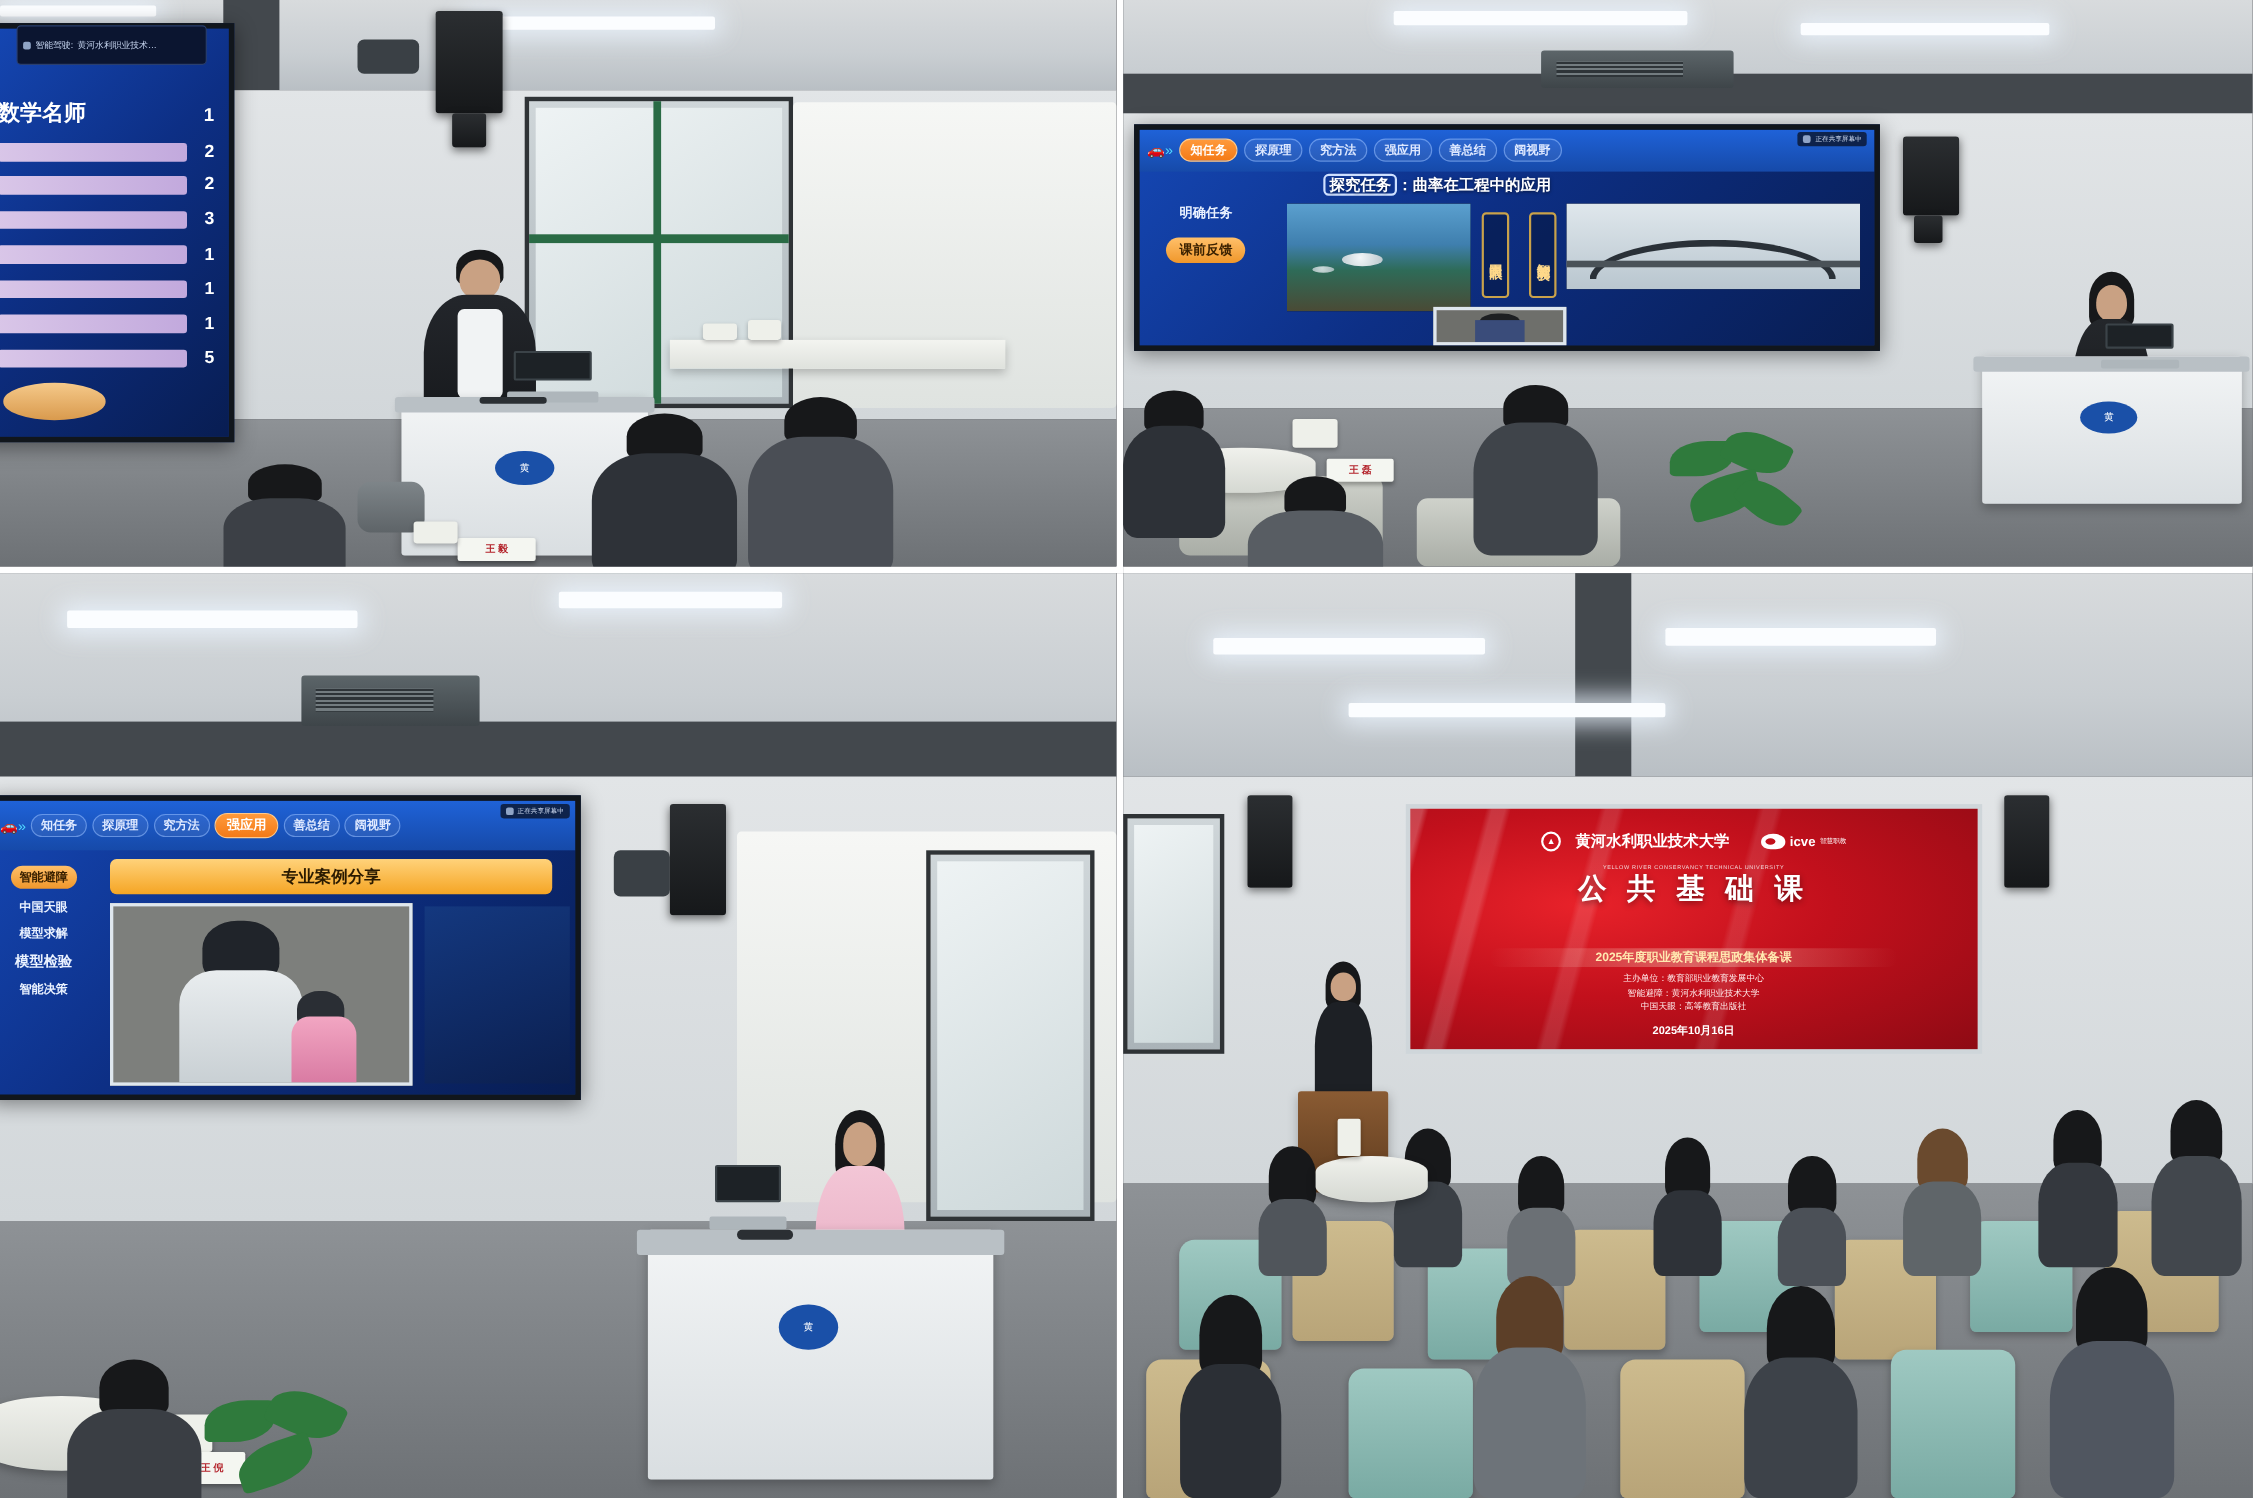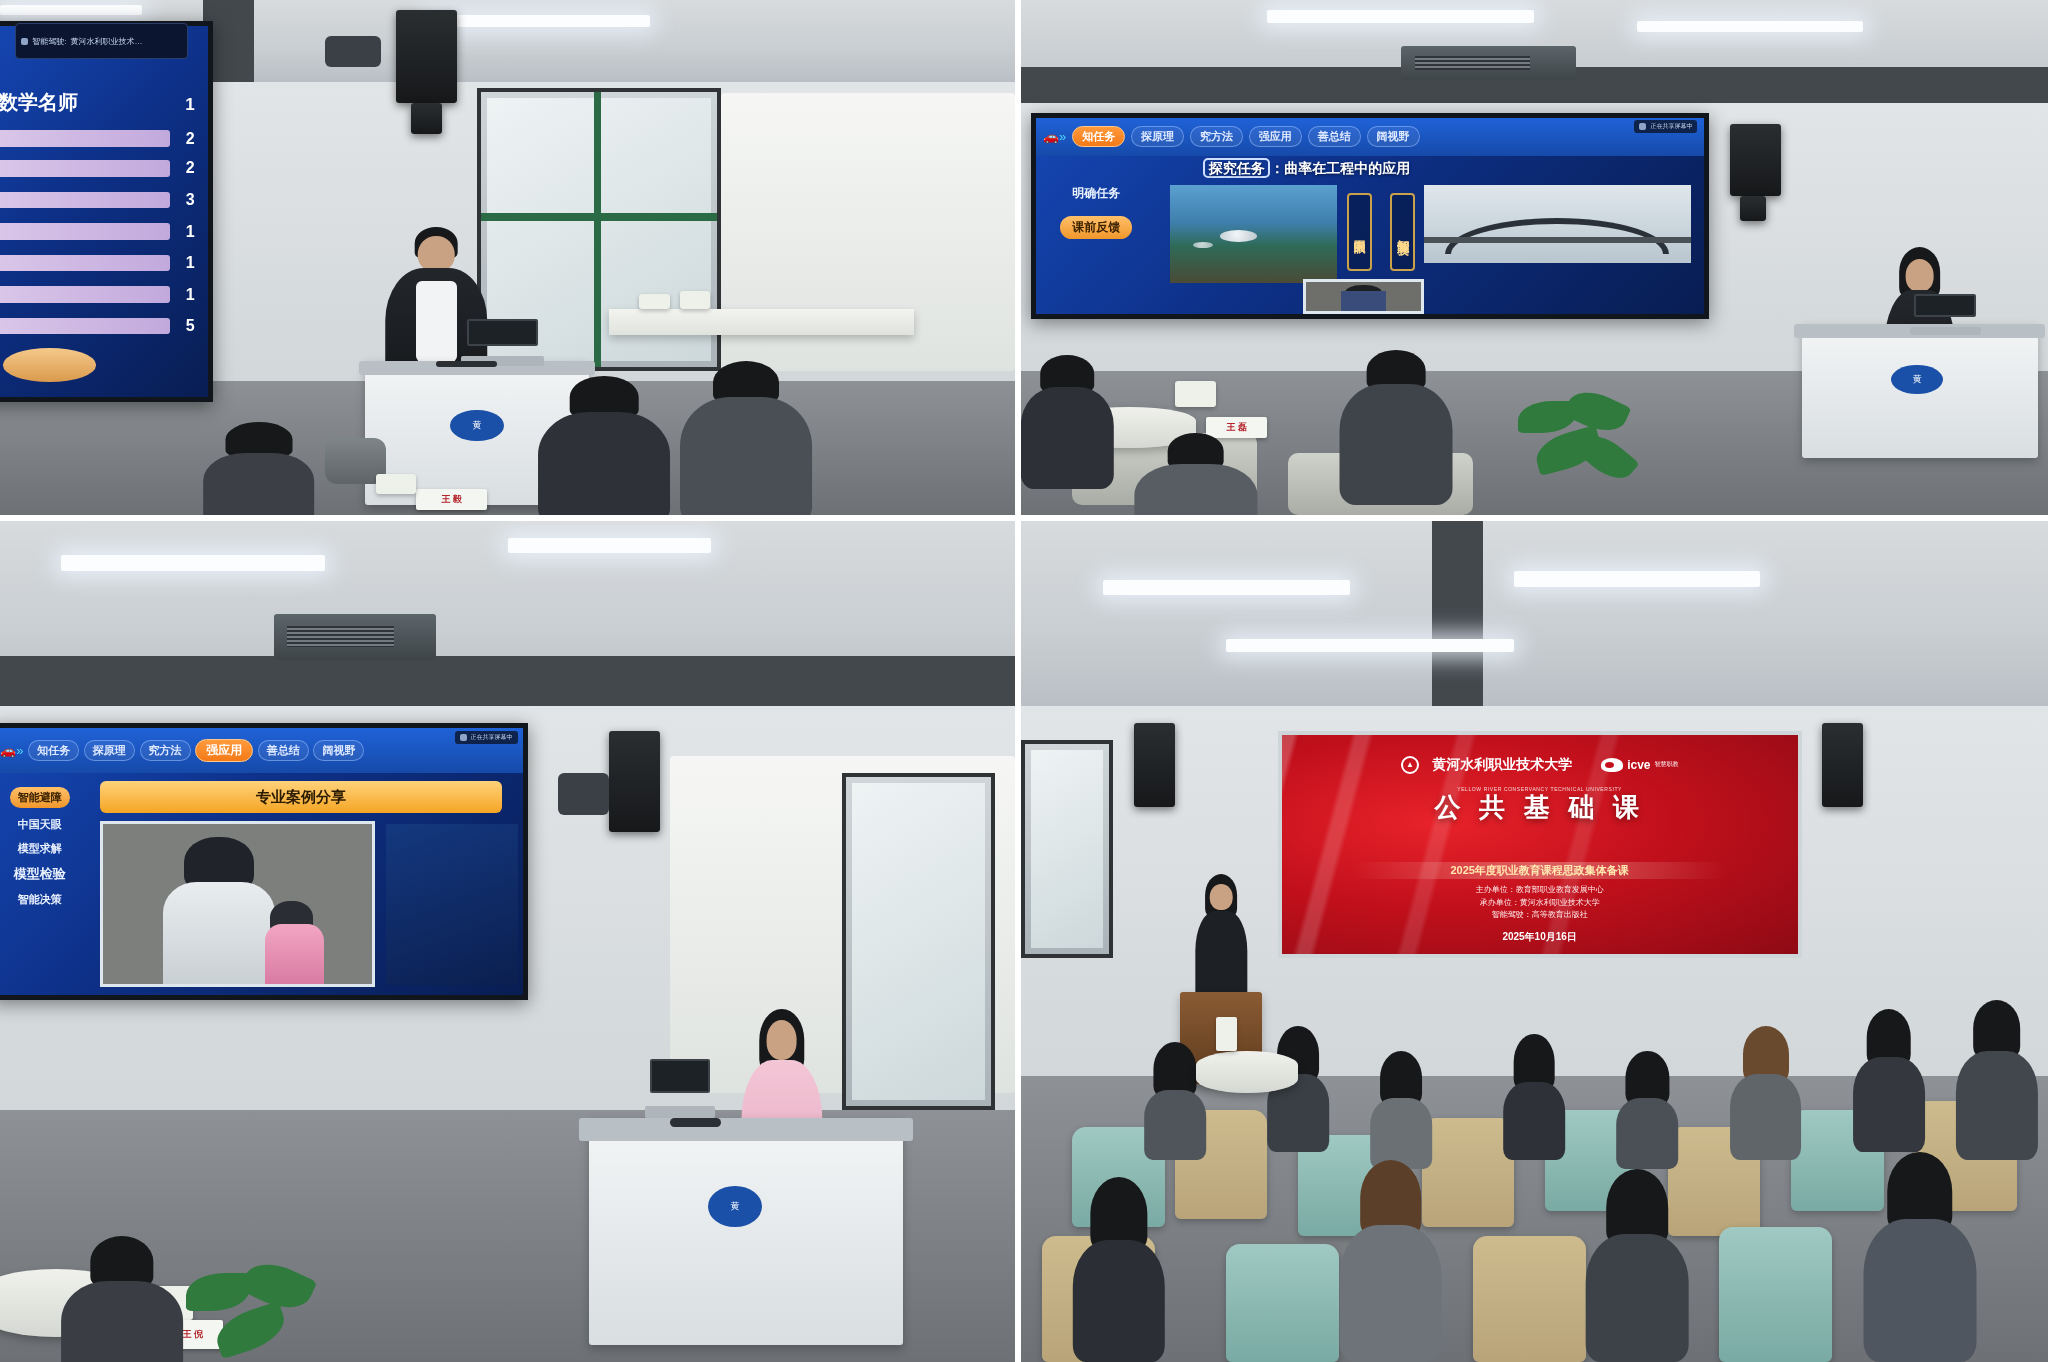--- a/index.html
+++ b/index.html
@@ -504,22 +504,22 @@
           </span>
         </div>
         <div style="position:absolute;left:0;right:0;top:19%;text-align:center">
           <span class="uni-en" style="font-size:5px">YELLOW RIVER CONSERVANCY TECHNICAL UNIVERSITY</span>
         </div>
 
         <div class="led-t1" style="top:25%;font-size:26px">公 共 基 础 课</div>
         <div class="led-sub" style="top:58%;font-size:11px;padding:1px 0">2025年度职业教育课程思政集体备课</div>
         <div class="led-org" style="top:68%;font-size:8px">
           <div>主办单位：教育部职业教育发展中心</div>
-          <div>承办单位：黄河水利职业技术大学</div>
-          <div>智能驾驶：高等教育出版社</div>
+          <div>智能避障：黄河水利职业技术大学</div>
+          <div>中国天眼：高等教育出版社</div>
         </div>
         <div class="led-date" style="top:89%;font-size:10px">2025年10月16日</div>
       </div>
 
       <div class="person" style="left:17%;top:42%;width:5%;height:17%">
         <div class="p-hair" style="top:0;width:62%;height:30%"></div>
         <div class="p-head" style="top:7%;width:44%;height:18%"></div>
         <div class="p-body" style="top:26%;width:100%;height:74%;background:#1d2025"></div>
       </div>
       <div class="lectern" style="left:15.5%;top:56%;width:8%;height:11%;

